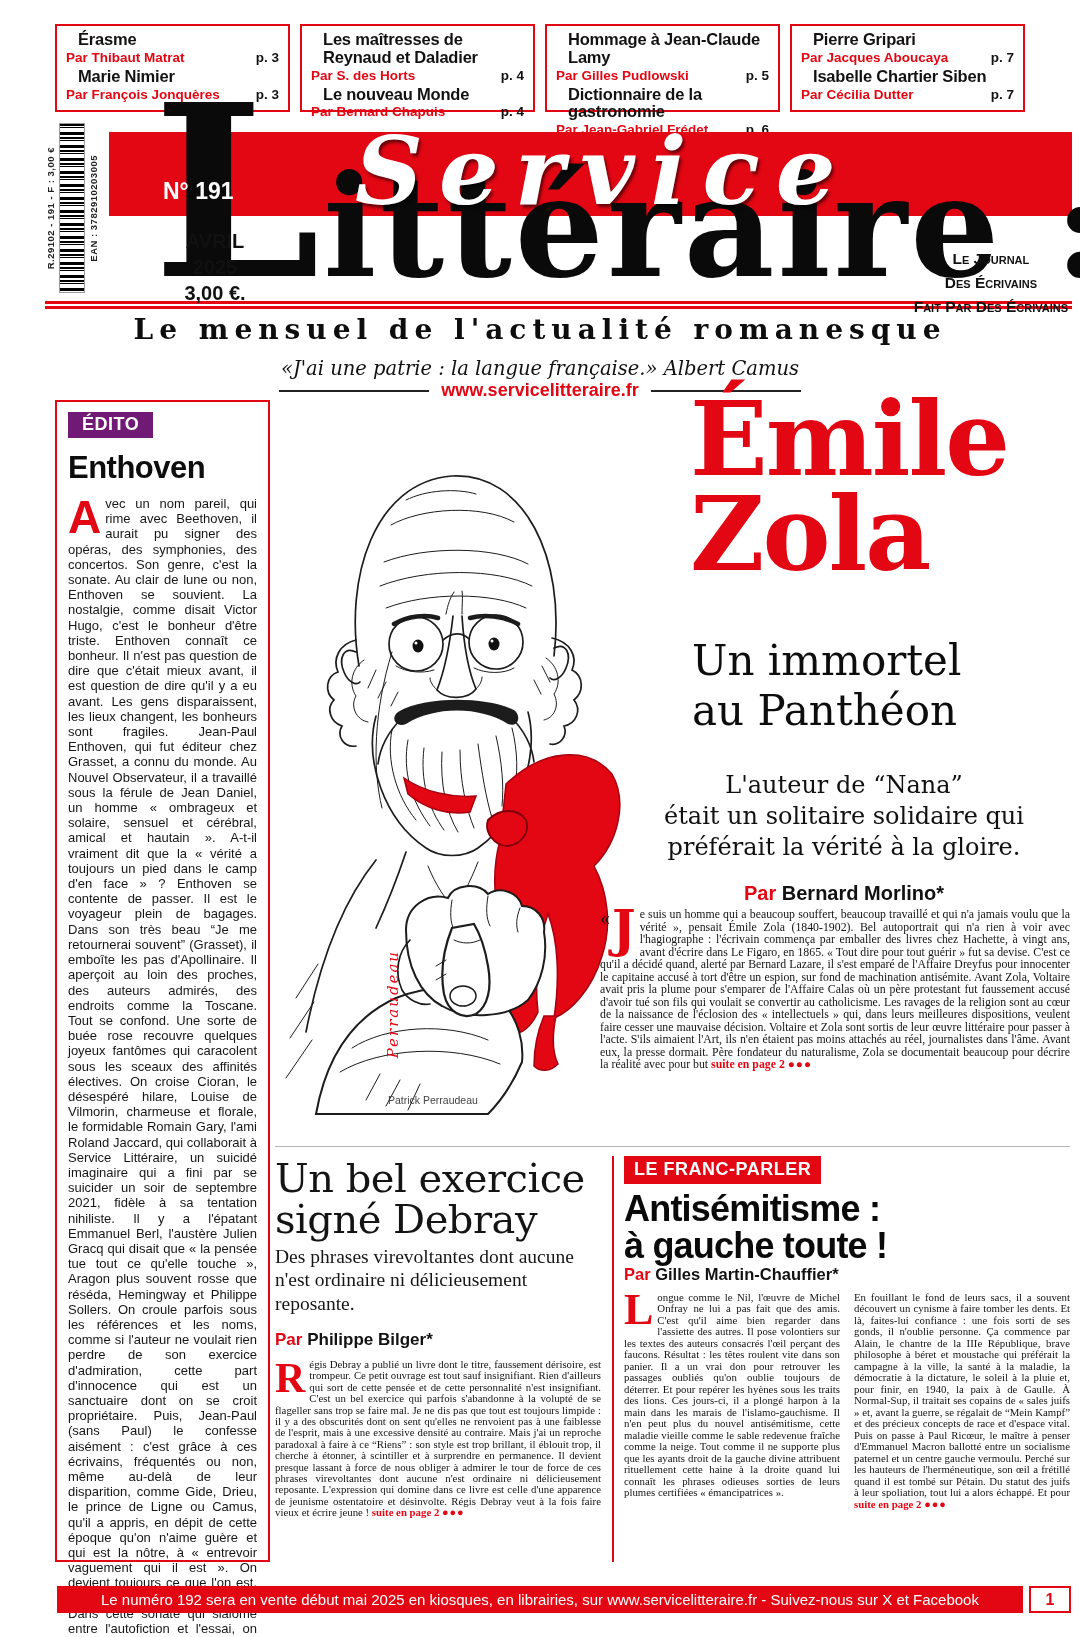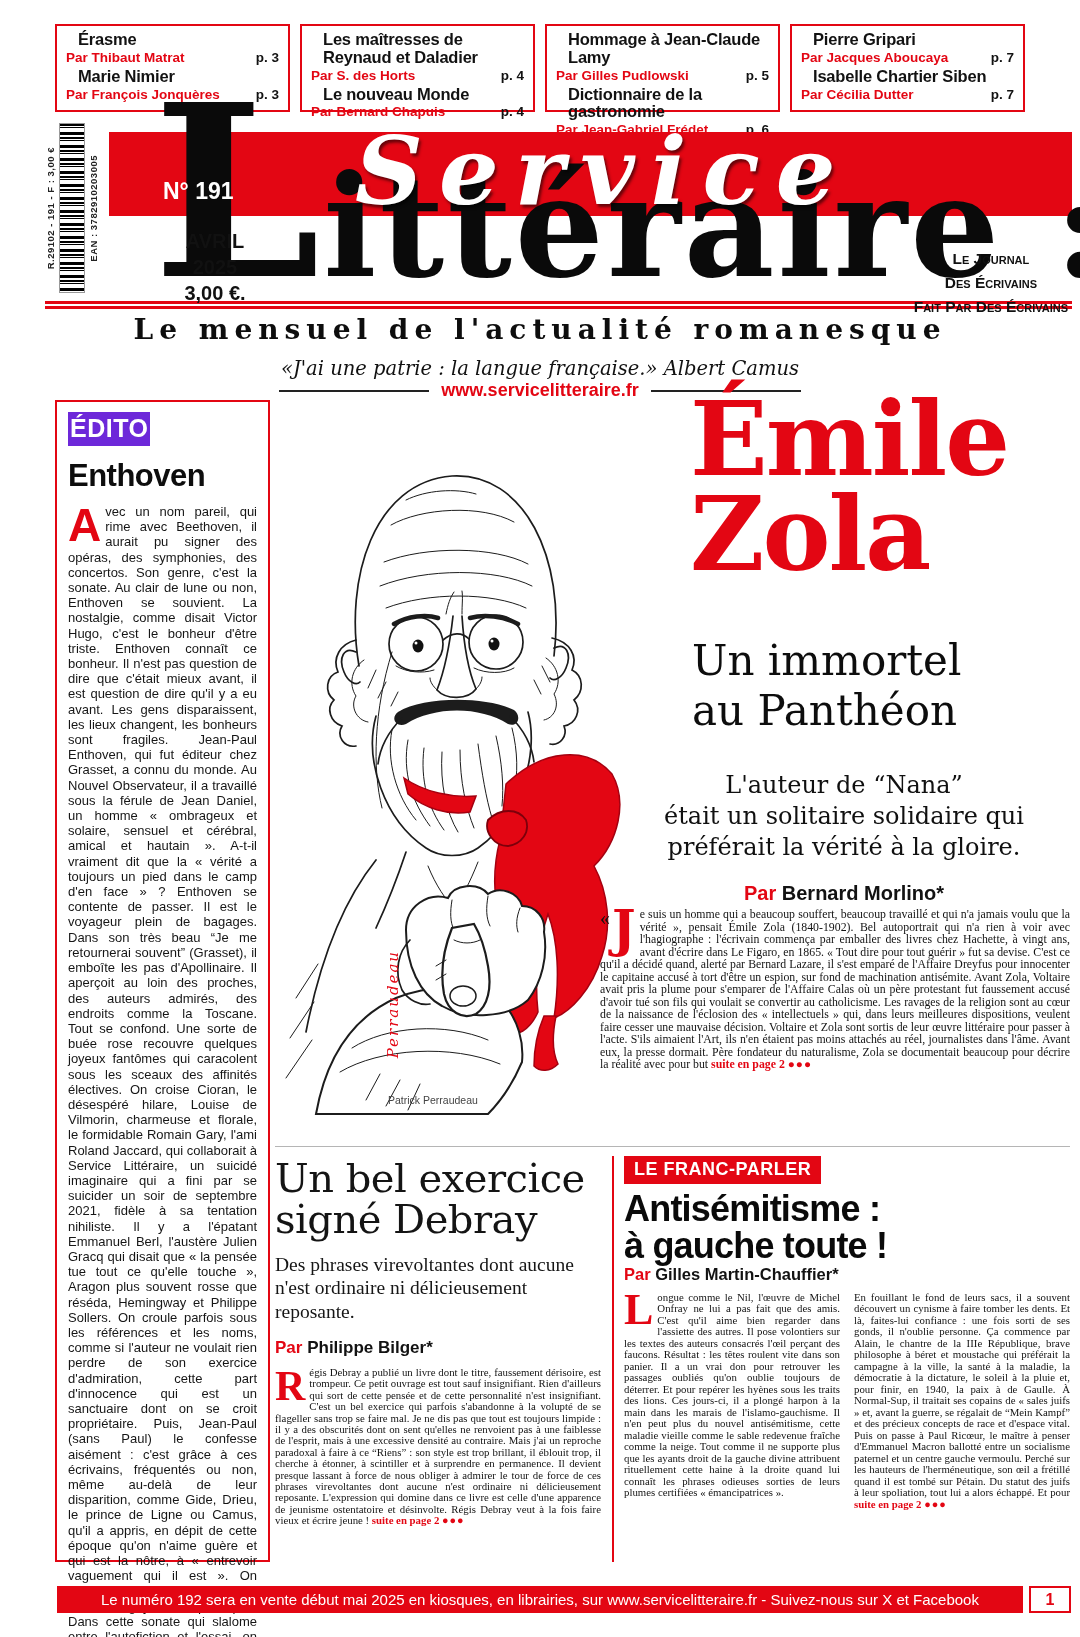--- a/index.html
+++ b/index.html
@@ -31,21 +31,21 @@
 
   #double-rule{top:301px;left:45px;width:1027px;height:8px;border-top:3px solid #e30613;border-bottom:3px solid #e30613;box-sizing:border-box;}
   #tagline{top:313px;left:0;width:1080px;text-align:center;font-family:"DejaVu Serif",serif;font-weight:bold;font-size:28px;letter-spacing:6px;color:#0d0d0d;}
   #camus-quote{top:357px;left:0;width:1080px;text-align:center;font-family:"DejaVu Serif",serif;font-style:italic;font-size:19.5px;color:#111;}
   #url-row{top:380px;left:0;width:1080px;display:flex;justify-content:center;align-items:center;gap:12px;}
   .url-rule{width:150px;height:2px;background:#222;}
   #url-text{color:#e30613;font-weight:bold;font-size:18px;}
 
   
   #edito{top:400px;left:55px;width:215px;height:1162px;border:2px solid #e30613;box-sizing:border-box;padding:10px 11px;display:flex;flex-direction:column;background:#fff;}
-  #edito-kicker{align-self:flex-start;background:#6d28d9;color:#fff;font-weight:bold;font-size:25px;padding:2px 2px 3px;letter-spacing:0.5px;}
+  #edito-kicker{align-self:flex-start;background:#701a75;color:#fff;font-weight:bold;font-size:18px;padding:2px 14px 3px;letter-spacing:0.5px;}
   #edito-title{font-weight:bold;font-size:31px;margin-top:12px;letter-spacing:-0.5px;color:#0d0d0d;}
   #edito-body{margin-top:10px;font-size:13px;line-height:15.2px;text-align:justify;color:#161616;}
   #edito-drop{float:left;font-size:46px;line-height:38px;padding:2px 4px 0 0;color:#e30613;font-weight:bold;}
 
   
   #cartoon{top:398px;left:256px;width:374px;height:718px;}
   #artist-sig{top:950px;left:384px;writing-mode:vertical-rl;transform:rotate(180deg);color:#e30613;font-family:"DejaVu Serif",serif;font-style:italic;font-size:15px;letter-spacing:2px;}
   #cartoon-caption{top:1094px;left:388px;font-size:10.5px;color:#444;}
 
   
@@ -60,21 +60,21 @@
   .more-link{color:#e30613;font-weight:bold;}
   .bullets{color:#e30613;letter-spacing:1px;}
 
   
   #mid-rule{top:1146px;left:275px;width:795px;height:1px;background:#b5b5b5;}
   #v-divider{top:1156px;left:612px;width:2px;height:406px;background:#e30613;}
 
   
   #debray{top:1158px;left:275px;width:326px;}
   #debray-title{font-family:"DejaVu Serif",serif;font-size:40px;line-height:1.02;color:#141414;letter-spacing:-0.5px;}
-  #debray-standfirst{font-family:"Liberation Serif",serif;font-size:19.5px;line-height:1.22;margin-top:13px;color:#161616;}
+  #debray-standfirst{font-family:"Liberation Serif",serif;font-size:19.5px;line-height:1.22;margin-top:5px;color:#161616;}
   #debray-byline{margin-top:14px;font-weight:bold;font-size:17px;}
   #debray-body{margin-top:9px;font-family:"Liberation Serif",serif;font-size:10.8px;line-height:11.4px;text-align:justify;color:#131313;}
   #debray-drop{float:left;font-size:42px;line-height:34px;padding:2px 4px 0 0;color:#e30613;font-weight:bold;}
 
   
   #fp{top:1156px;left:624px;width:446px;}
   #fp-kicker{display:inline-block;background:#e30613;color:#fff;font-weight:bold;font-size:18px;padding:3px 10px 4px;letter-spacing:0.5px;}
   #fp-title{margin-top:6px;font-weight:800;font-size:36px;line-height:1.04;letter-spacing:-0.8px;color:#0a0a0a;}
   #fp-byline{margin-top:0;font-weight:bold;font-size:16.5px;}
   #fp-cols{margin-top:8px;display:flex;gap:14px;}

